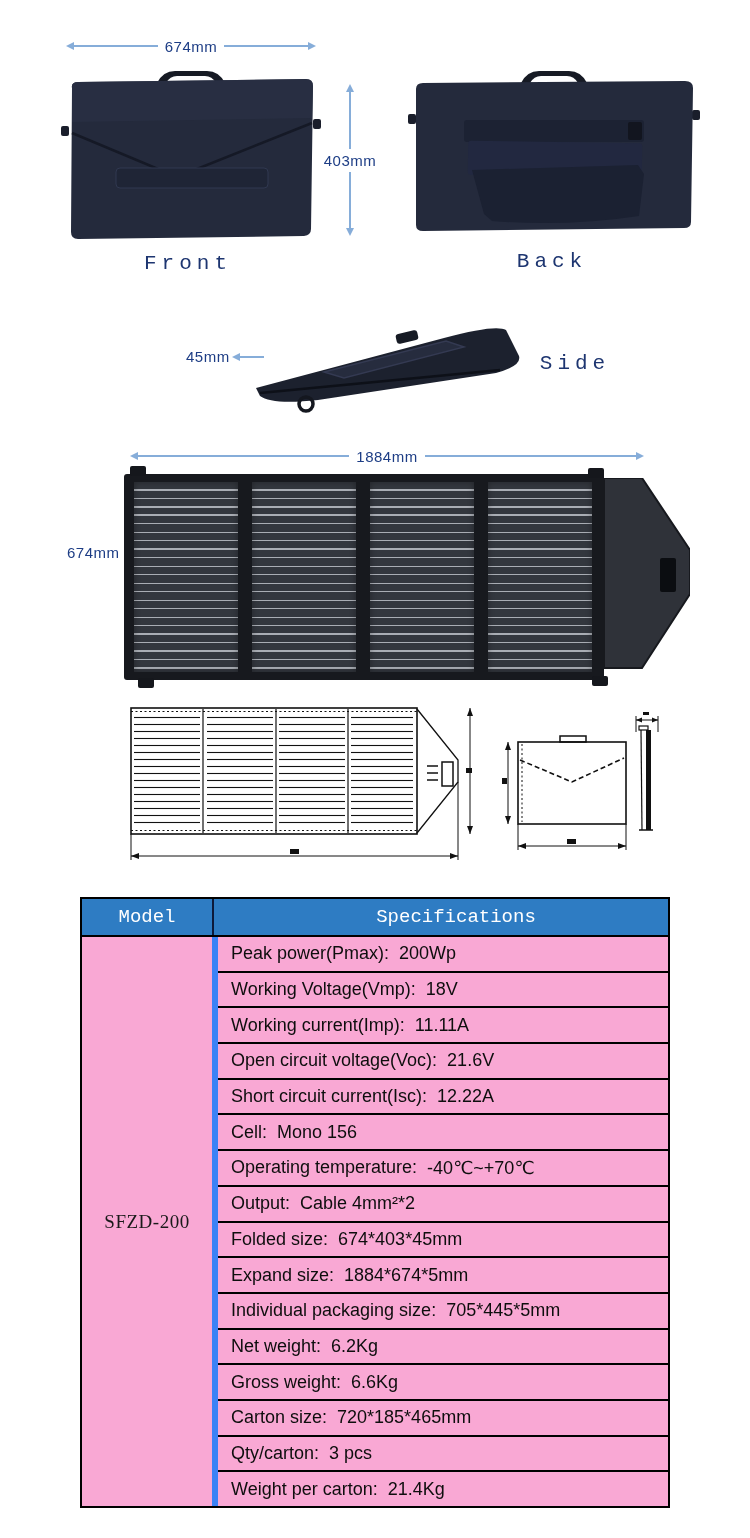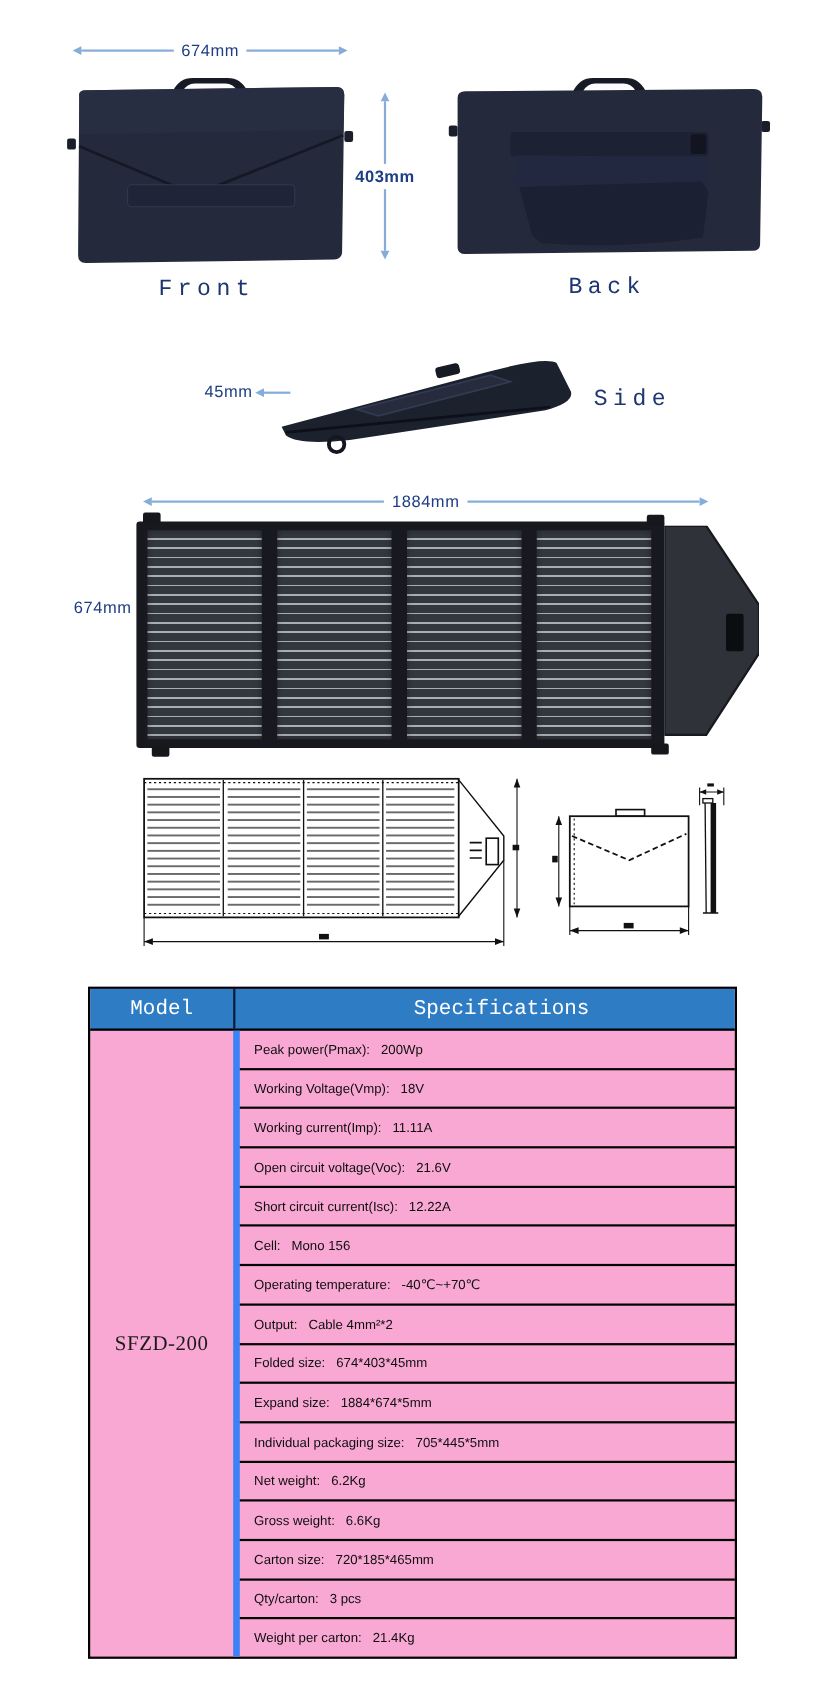--- a/index.html
+++ b/index.html
@@ -2,21 +2,21 @@
 <html><head>
 <meta charset="utf-8">
 <style>
   html,body{margin:0;padding:0;background:#ffffff;}
   .canvas{
     position:relative;width:750px;height:1538px;background:#ffffff;overflow:hidden;
     font-family:"Liberation Sans","DejaVu Sans",sans-serif;
   }
   
   .dim-h{position:absolute;display:flex;align-items:center;height:16px;}
-  .dim-v{position:absolute;display:flex;flex-direction:column;align-items:center;width:60px;font-weight:bold;}
+  .dim-v{position:absolute;display:flex;flex-direction:column;align-items:center;width:60px;}
   .dim-line-h{flex:1;height:2px;background:#86add9;}
   .dim-line-v{width:2px;flex:1;background:#86add9;}
   .dim-label{font-size:15px;color:#1d3d85;white-space:nowrap;padding:0 7px;letter-spacing:0.5px;}
   .dim-v .dim-label{padding:3px 0;}
   .ah{width:0;height:0;border-style:solid;}
   .ah-left{border-width:4px 8px 4px 0;border-color:transparent #86add9 transparent transparent;}
   .ah-right{border-width:4px 0 4px 8px;border-color:transparent transparent transparent #86add9;}
   .ah-up{border-width:0 4px 8px 4px;border-color:transparent transparent #86add9 transparent;}
   .ah-down{border-width:8px 4px 0 4px;border-color:#86add9 transparent transparent transparent;}
   .side-dim{position:absolute;display:flex;align-items:center;}
@@ -41,21 +41,21 @@
     border:2px solid #000;box-sizing:border-box;display:flex;flex-direction:column;background:#f9a8d4;}
   .sp-header{display:flex;height:36px;flex:none;background:#2e7cc3;border-bottom:2px solid #000;
     color:#ffffff;font-family:"Liberation Mono","DejaVu Sans Mono",monospace;font-size:19px;}
   .sp-h-model{width:130px;flex:none;display:flex;align-items:center;justify-content:center;border-right:2px solid #0d1a3a;}
   .sp-h-spec{flex:1;display:flex;align-items:center;justify-content:center;padding-left:30px;}
   .sp-body{flex:1;display:flex;min-height:0;}
   .sp-model-cell{width:130px;flex:none;border-right:6px solid #3b82f6;display:flex;align-items:center;justify-content:center;
     font-family:"Liberation Serif","DejaVu Serif",serif;font-size:19px;color:#1a1a1a;letter-spacing:0.5px;}
   .sp-rows{flex:1;display:flex;flex-direction:column;min-width:0;}
   .sp-row{flex:1;display:flex;align-items:center;padding-left:13px;border-bottom:2px solid #000;
-    font-size:12px;color:#0e0e0e;}
+    font-size:18px;color:#0e0e0e;}
   .sp-row:last-child{border-bottom:none;}
   .sp-value{margin-left:10px;}
   svg{display:block;}
 </style>
 </head>
 <body>
 
 <div class="canvas">
 
   <div class="dim-h" style="left:66px;top:38px;width:250px;">

